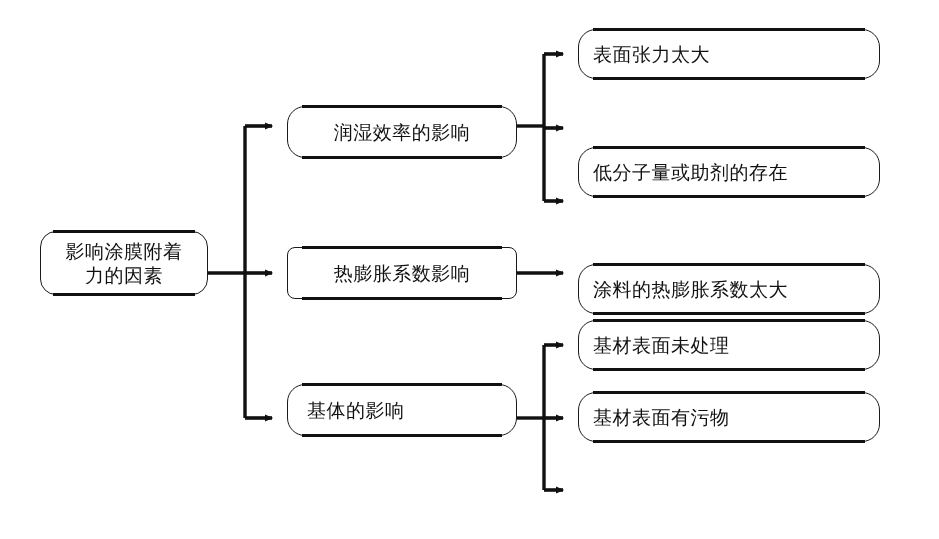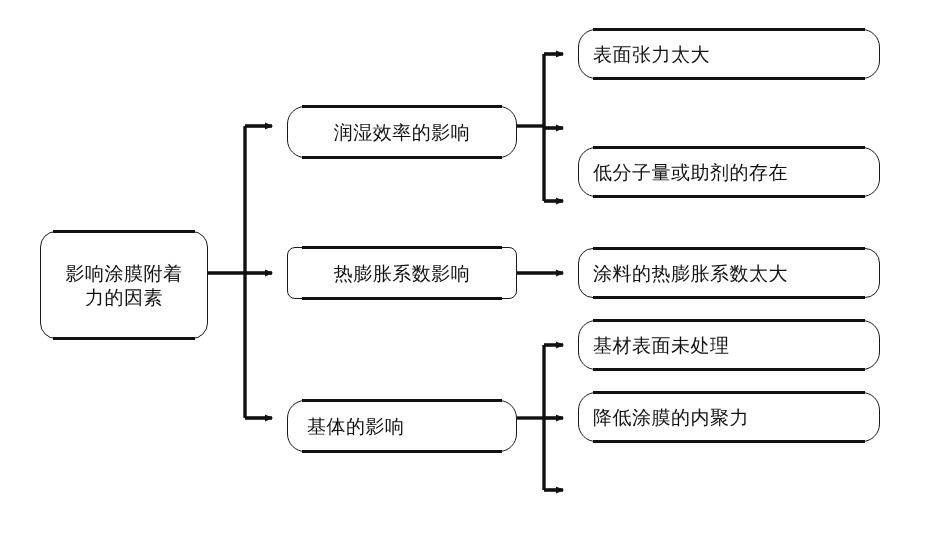--- a/index.html
+++ b/index.html
@@ -56,52 +56,52 @@
   .node-label {
     display: block;
     width: 100%;
     white-space: pre-line;
   }
 
   .node-root {
     left: 40px;
     top: 231px;
     width: 168px;
-    height: 108px;
+    height: 64px;
     border-radius: 16px;
     justify-content: center;
     text-align: center;
     font-size: 19px;
   }
   .node-root::before, .node-root::after { left: 12px; right: 12px; }
 
   .node-l2 {
     width: 230px;
     height: 52px;
     left: 287px;
     font-size: 19px;
     padding-left: 16px;
   }
   .node-l2.centered { justify-content: center; padding-left: 0; text-align: center; }
 
   .node-l2-1 { top: 100px; margin-top: 6px; }
   .node-l2-2 { top: 247px; border-radius: 8px; }
-  .node-l2-3 { top: 400px; padding-left: 19px; }
+  .node-l2-3 { top: 384px; padding-left: 19px; }
 
   .node-l3 {
     left: 578px;
     width: 302px;
     height: 50px;
     font-size: 19px;
     padding-left: 14px;
   }
   .node-l3-1 { top: 29px; }
   .node-l3-2 { top: 103px; margin-top: 44px; }
   .node-l3-3 { top: 176px; }
-  .node-l3-4 { top: 248px; border-radius: 15px; }
+  .node-l3-4 { top: 264px; }
   .node-l3-5 { top: 320px; }
   .node-l3-6 { top: 392px; }
   .node-l3-7 { top: 465px; }
 </style>
 </head>
 <body>
 
 <div id="diagram-root">
 
   <svg id="connector-layer" viewBox="0 0 939 539" width="939" height="539" xmlns="http://www.w3.org/2000/svg">
@@ -185,16 +185,16 @@
   <div class="node node-l3 node-l3-2">
     <span class="node-label">低分子量或助剂的存在</span>
   </div>
   <div class="node node-l3 node-l3-4">
     <span class="node-label">涂料的热膨胀系数太大</span>
   </div>
   <div class="node node-l3 node-l3-5">
     <span class="node-label">基材表面未处理</span>
   </div>
   <div class="node node-l3 node-l3-6">
-    <span class="node-label">降低涂膜的内聚力</span>
+    <span class="node-label">基材表面有污物</span>
   </div>
 
 </div>
 
 </body></html>

